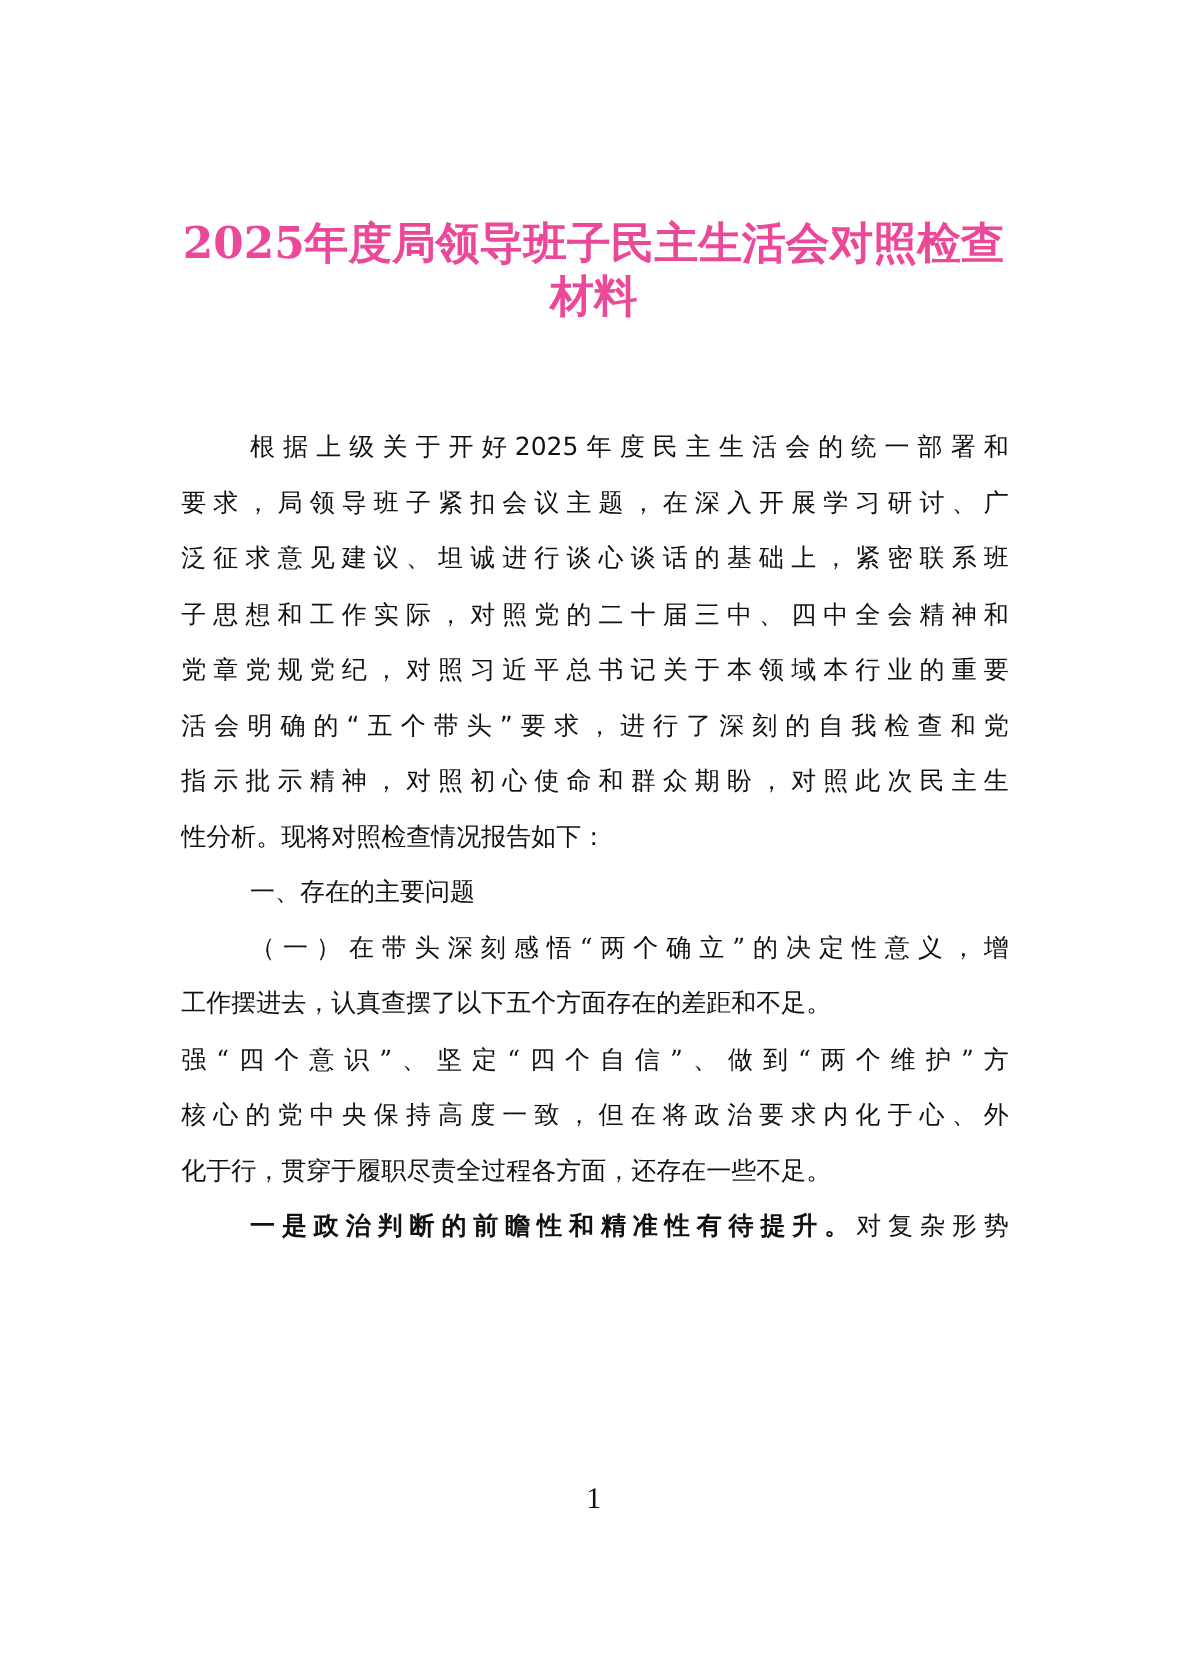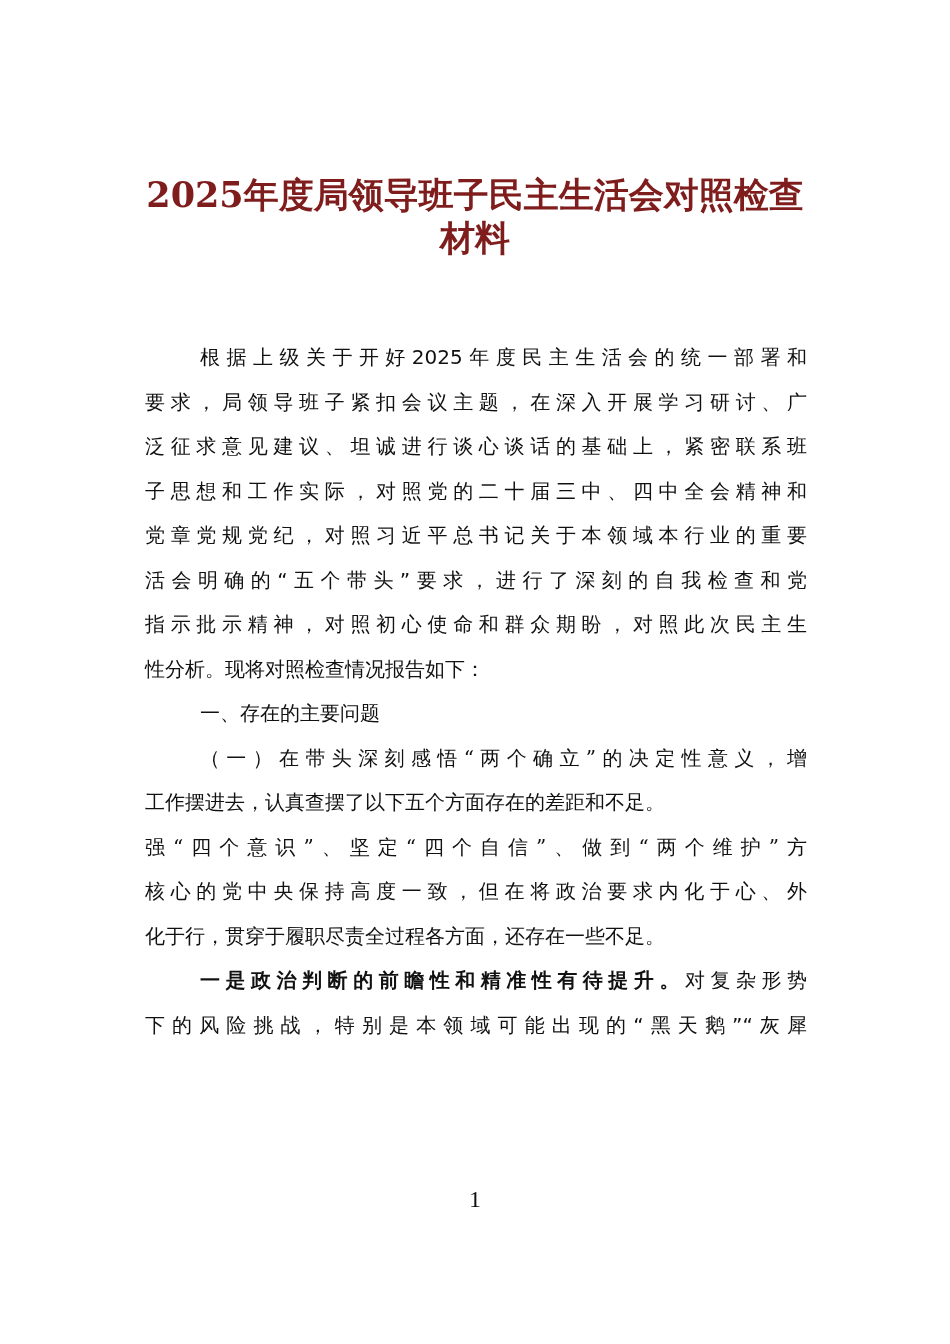--- a/index.html
+++ b/index.html
@@ -23,21 +23,21 @@
   }
   .title {
     position: absolute;
     left: 100px;
     width: 750px;
     text-align: center;
     font-family: "DejaVu Serif", "Liberation Serif", serif;
     font-weight: bold;
     font-size: 35px;
     line-height: 64px;
-    color: #7f1d1d;
+    color: #ec4899;
     letter-spacing: 0px;
   }
   .title.l1 { top: 163px; }
   .title.l2 { top: 203px; }
   .title.l2 { top: 206px; }
   .body-text {
     position: absolute;
     left: 145px;
     width: 662px;
     font-family: "DejaVu Sans", "Liberation Sans", sans-serif;
@@ -97,17 +97,16 @@
     <span class="line last indent heading-sans">一、存在的主要问题</span>
 
     <span class="line indent kai">（一）在带头深刻感悟“两个确立”的决定性意义，增</span>
 
     <span class="line last">工作摆进去，认真查摆了以下五个方面存在的差距和不足。</span>
     <span class="line kai">强“四个意识”、坚定“四个自信”、做到“两个维护”方</span>
     <span class="line">核心的党中央保持高度一致，但在将政治要求内化于心、外</span>
     <span class="line last">化于行，贯穿于履职尽责全过程各方面，还存在一些不足。</span>
 
     <span class="line indent"><span class="bold">一是政治判断的前瞻性和精准性有待提升。</span><span>对复杂形势</span></span>
-    <span class="line">下的风险挑战，特别是本领域可能出现的“黑天鹅”“灰犀</span>
   </div>
 
   <div class="page-number">1</div>
 </div>
 
 </body></html>

